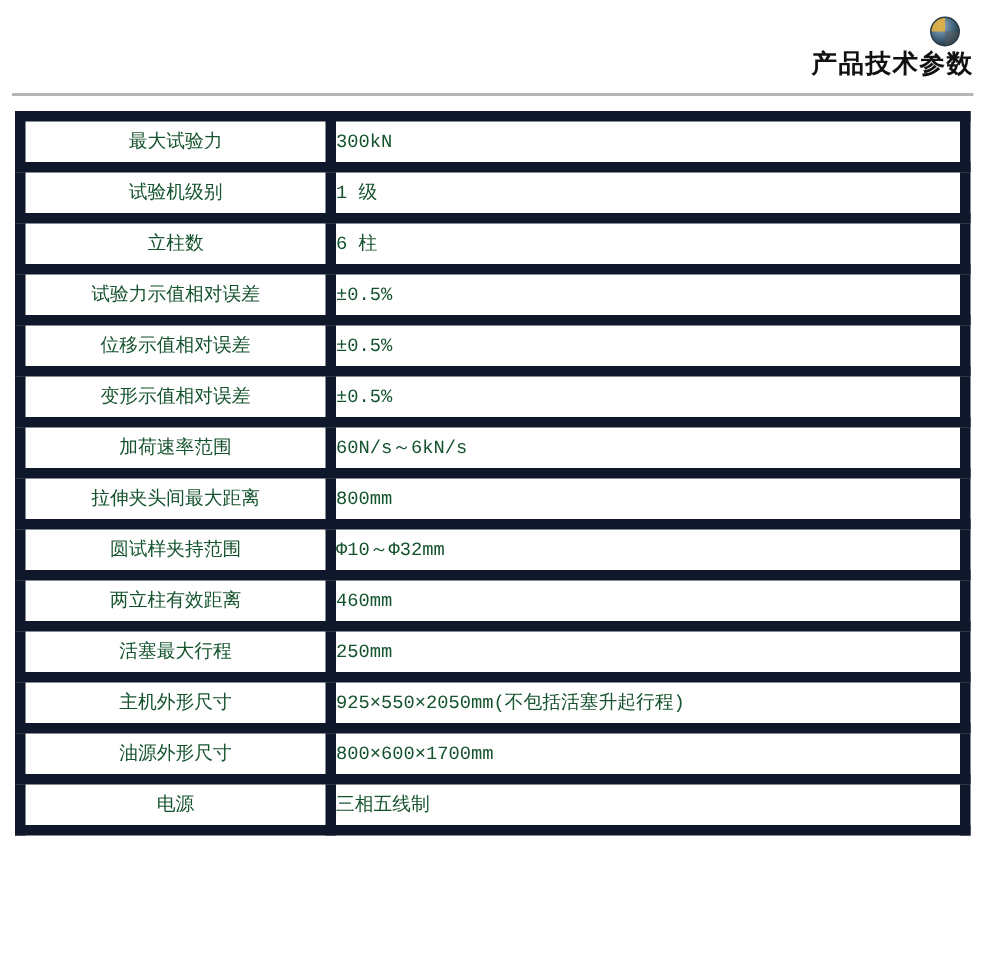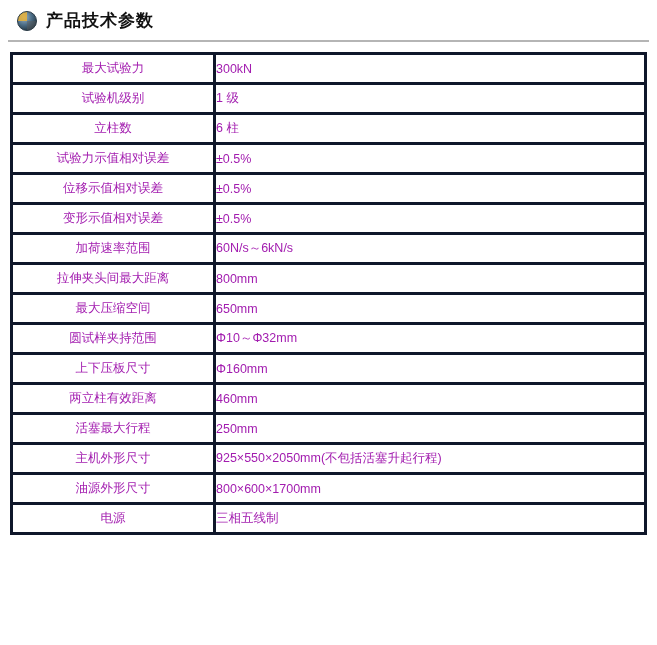--- a/index.html
+++ b/index.html
@@ -19,20 +19,21 @@
     width: 657px;
     height: 645px;
     box-sizing: border-box;
   }
   .header {
     display: flex;
     align-items: flex-end;
     padding: 10px 0 8px 8px;
     border-bottom: 2px solid #b5b5b5;
     margin: 0 8px 0 8px;
+    flex-direction: column;
   }
   .header-icon {
     width: 22px;
     height: 22px;
     margin-right: 8px;
     flex: 0 0 auto;
     position: relative;
   }
   .header-title {
     font-size: 17px;
@@ -43,37 +44,37 @@
   }
   .table-wrap {
     margin: 10px 10px 0 10px;
   }
   table.spec {
     border-collapse: collapse;
     width: 637px;
     table-layout: fixed;
   }
   table.spec td {
-    border: 3px solid #0f172a;
+    border: 7px solid #0f172a;
     height: 27px;
     font-size: 12.5px;
-    color: #a21caf;
+    color: #14532d;
     vertical-align: middle;
     padding: 0;
   }
   td.label {
     width: 200px;
     text-align: center;
     font-family: "DejaVu Sans", "Liberation Sans", sans-serif;
     font-size: 12.5px;
   }
   td.value {
     padding-left: 12px;
     text-align: left;
-    font-family: Liberation Sans, sans-serif;
+    font-family: Liberation Mono, monospace;
     font-size: 11.5px;
     letter-spacing: 0px;
   }
 </style>
 </head>
 <body>
 
 <div class="page">
 
   <div class="header">
@@ -124,30 +125,22 @@
         </tr>
         <tr>
           <td class="label">加荷速率范围</td>
           <td class="value">60N/s～6kN/s</td>
         </tr>
         <tr>
           <td class="label">拉伸夹头间最大距离</td>
           <td class="value">800mm</td>
         </tr>
         <tr>
-          <td class="label">最大压缩空间</td>
-          <td class="value">650mm</td>
-        </tr>
-        <tr>
           <td class="label">圆试样夹持范围</td>
           <td class="value">Φ10～Φ32mm</td>
-        </tr>
-        <tr>
-          <td class="label">上下压板尺寸</td>
-          <td class="value">Φ160mm</td>
         </tr>
         <tr>
           <td class="label">两立柱有效距离</td>
           <td class="value">460mm</td>
         </tr>
         <tr>
           <td class="label">活塞最大行程</td>
           <td class="value">250mm</td>
         </tr>
         <tr>

